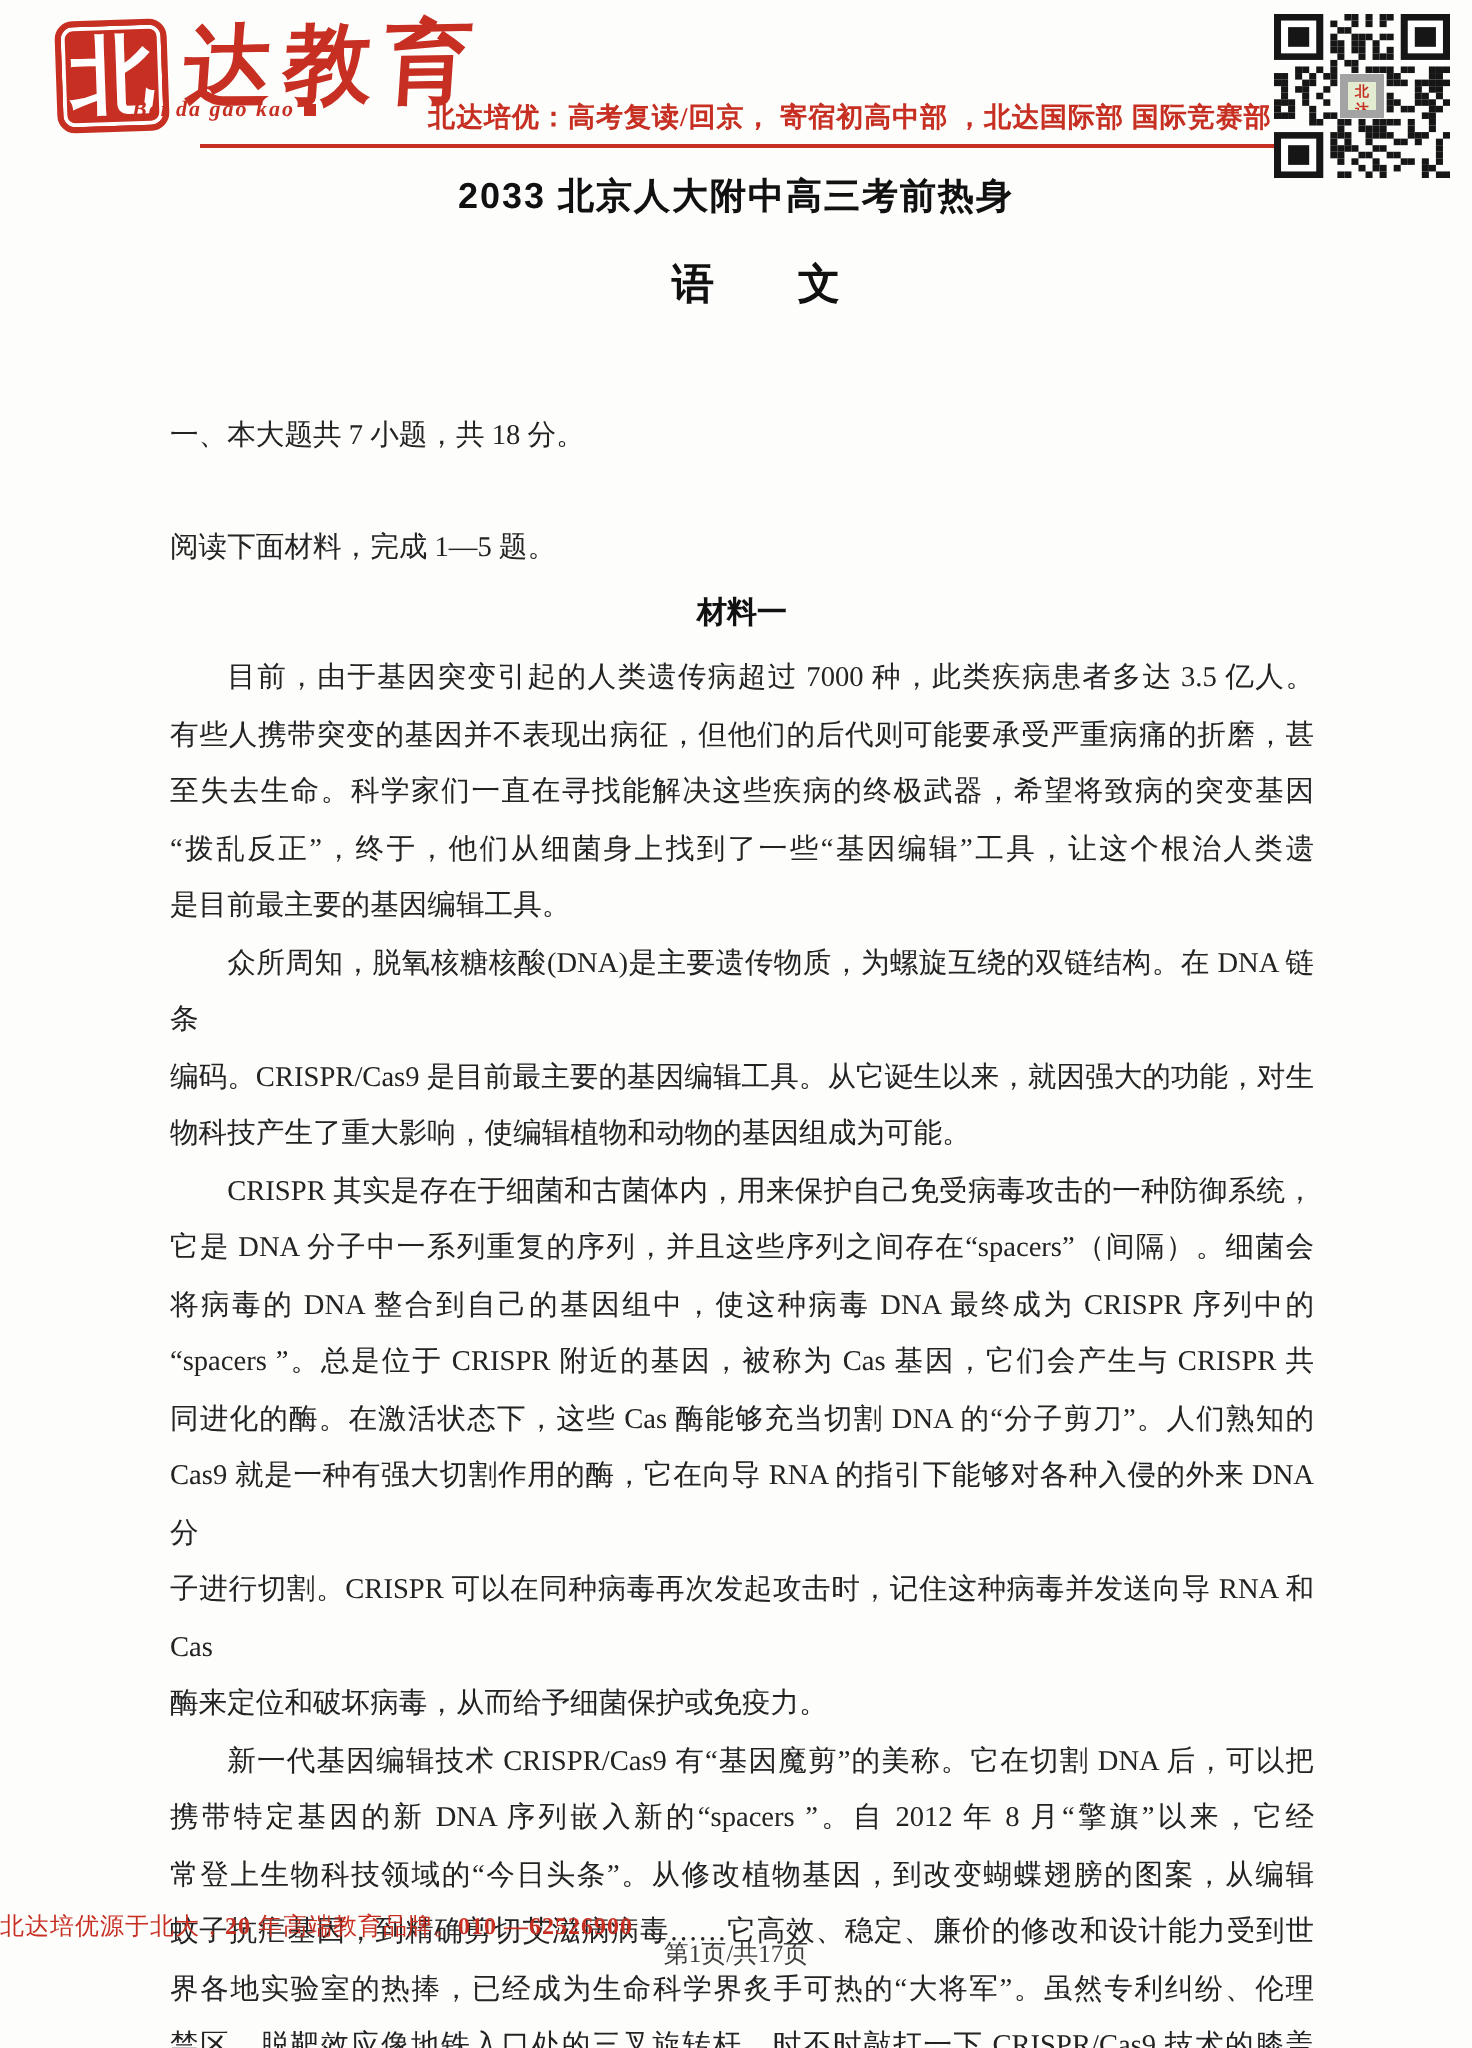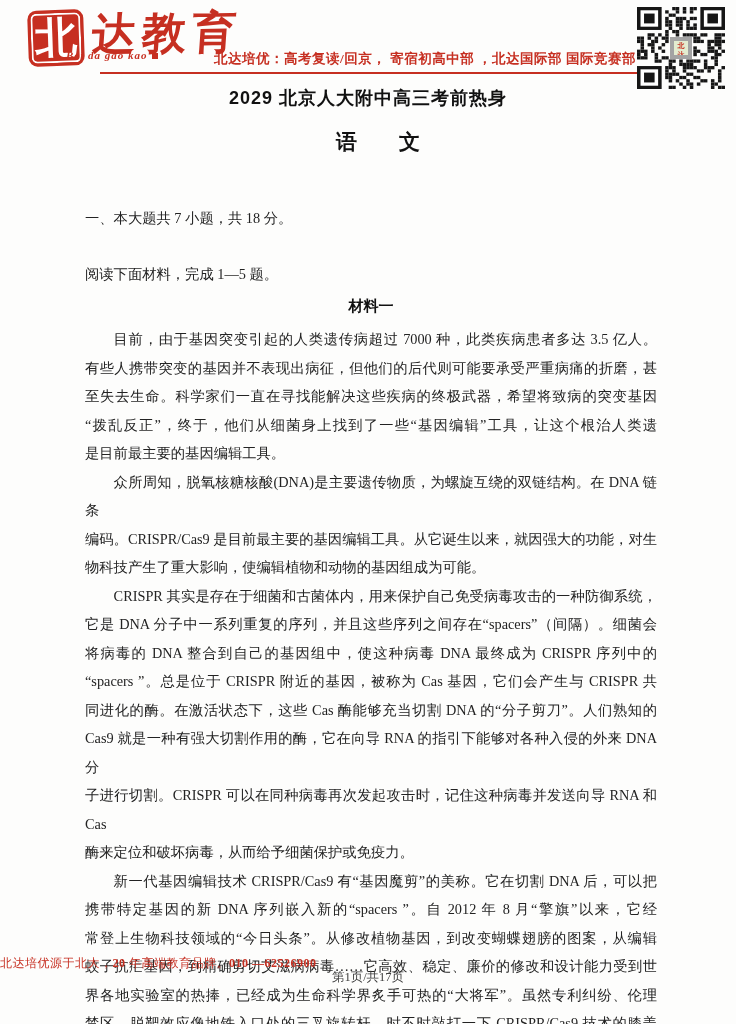--- a/index.html
+++ b/index.html
@@ -342,21 +342,21 @@
         <rect x="72" y="0" width="28" height="28" fill="#161616"></rect>
         <rect x="76" y="4" width="20" height="20" fill="#fff"></rect>
         <rect x="80" y="8" width="12" height="12" fill="#161616"></rect>
         <rect x="0" y="72" width="28" height="28" fill="#161616"></rect>
         <rect x="4" y="76" width="20" height="20" fill="#fff"></rect>
         <rect x="8" y="80" width="12" height="12" fill="#161616"></rect>
       </svg>
     <div class="qr-badge">北达教育</div>
   </div>
 
-  <div class="doc-title">2029 北京人大附中高三考前热身</div>
+  <div class="doc-title">2033 北京人大附中高三考前热身</div>
   <div class="doc-subject">语　　文</div>
 
   <div class="content">
     <div class="intro-line">一、本大题共 7 小题，共 18 分。</div>
     <div class="intro-line">阅读下面材料，完成 1—5 题。</div>
     <div class="material-heading">材料一</div>
     <div>
         <div class="bline indent">目前，由于基因突变引起的人类遗传病超过 7000 种，此类疾病患者多达 3.5 亿人。</div>
         <div class="bline">有些人携带突变的基因并不表现出病征，但他们的后代则可能要承受严重病痛的折磨，甚</div>
         <div class="bline">至失去生命。科学家们一直在寻找能解决这些疾病的终极武器，希望将致病的突变基因</div>

